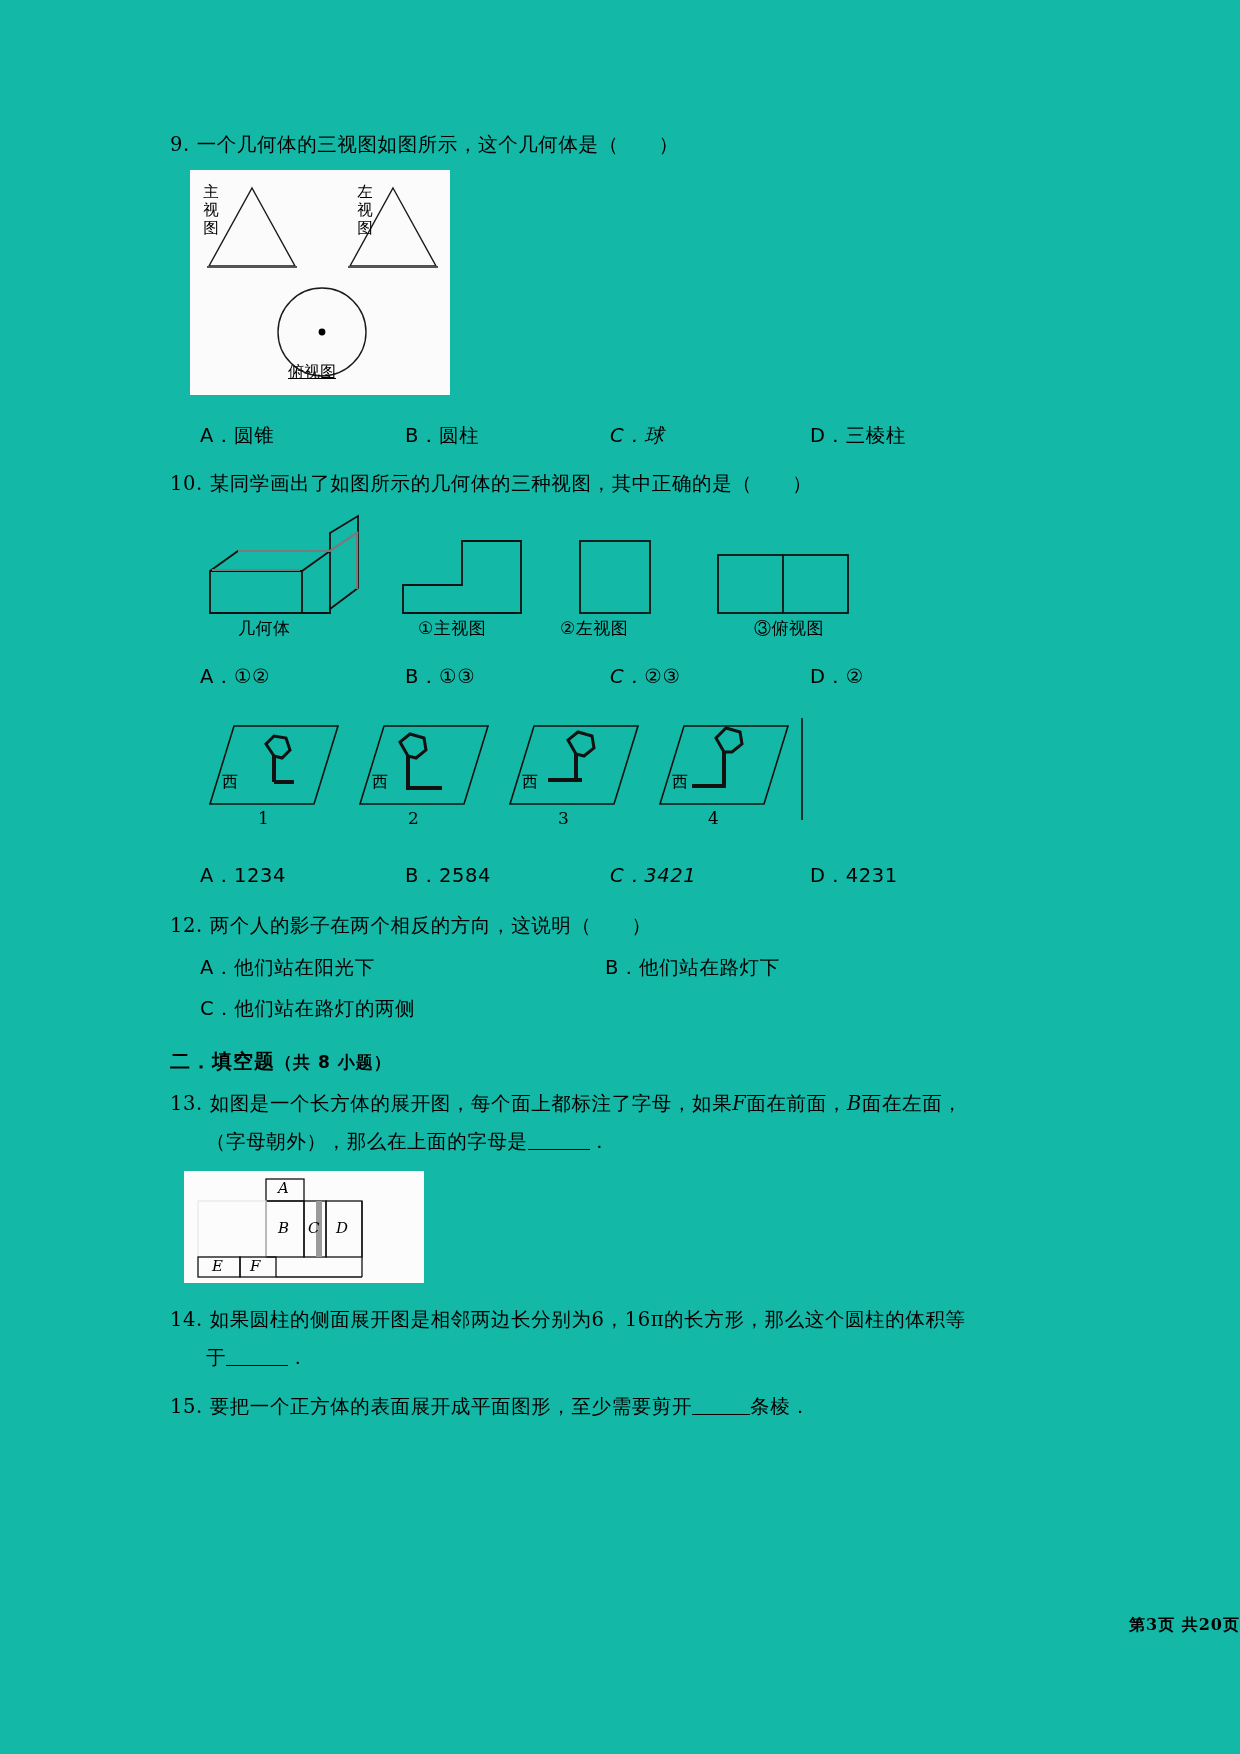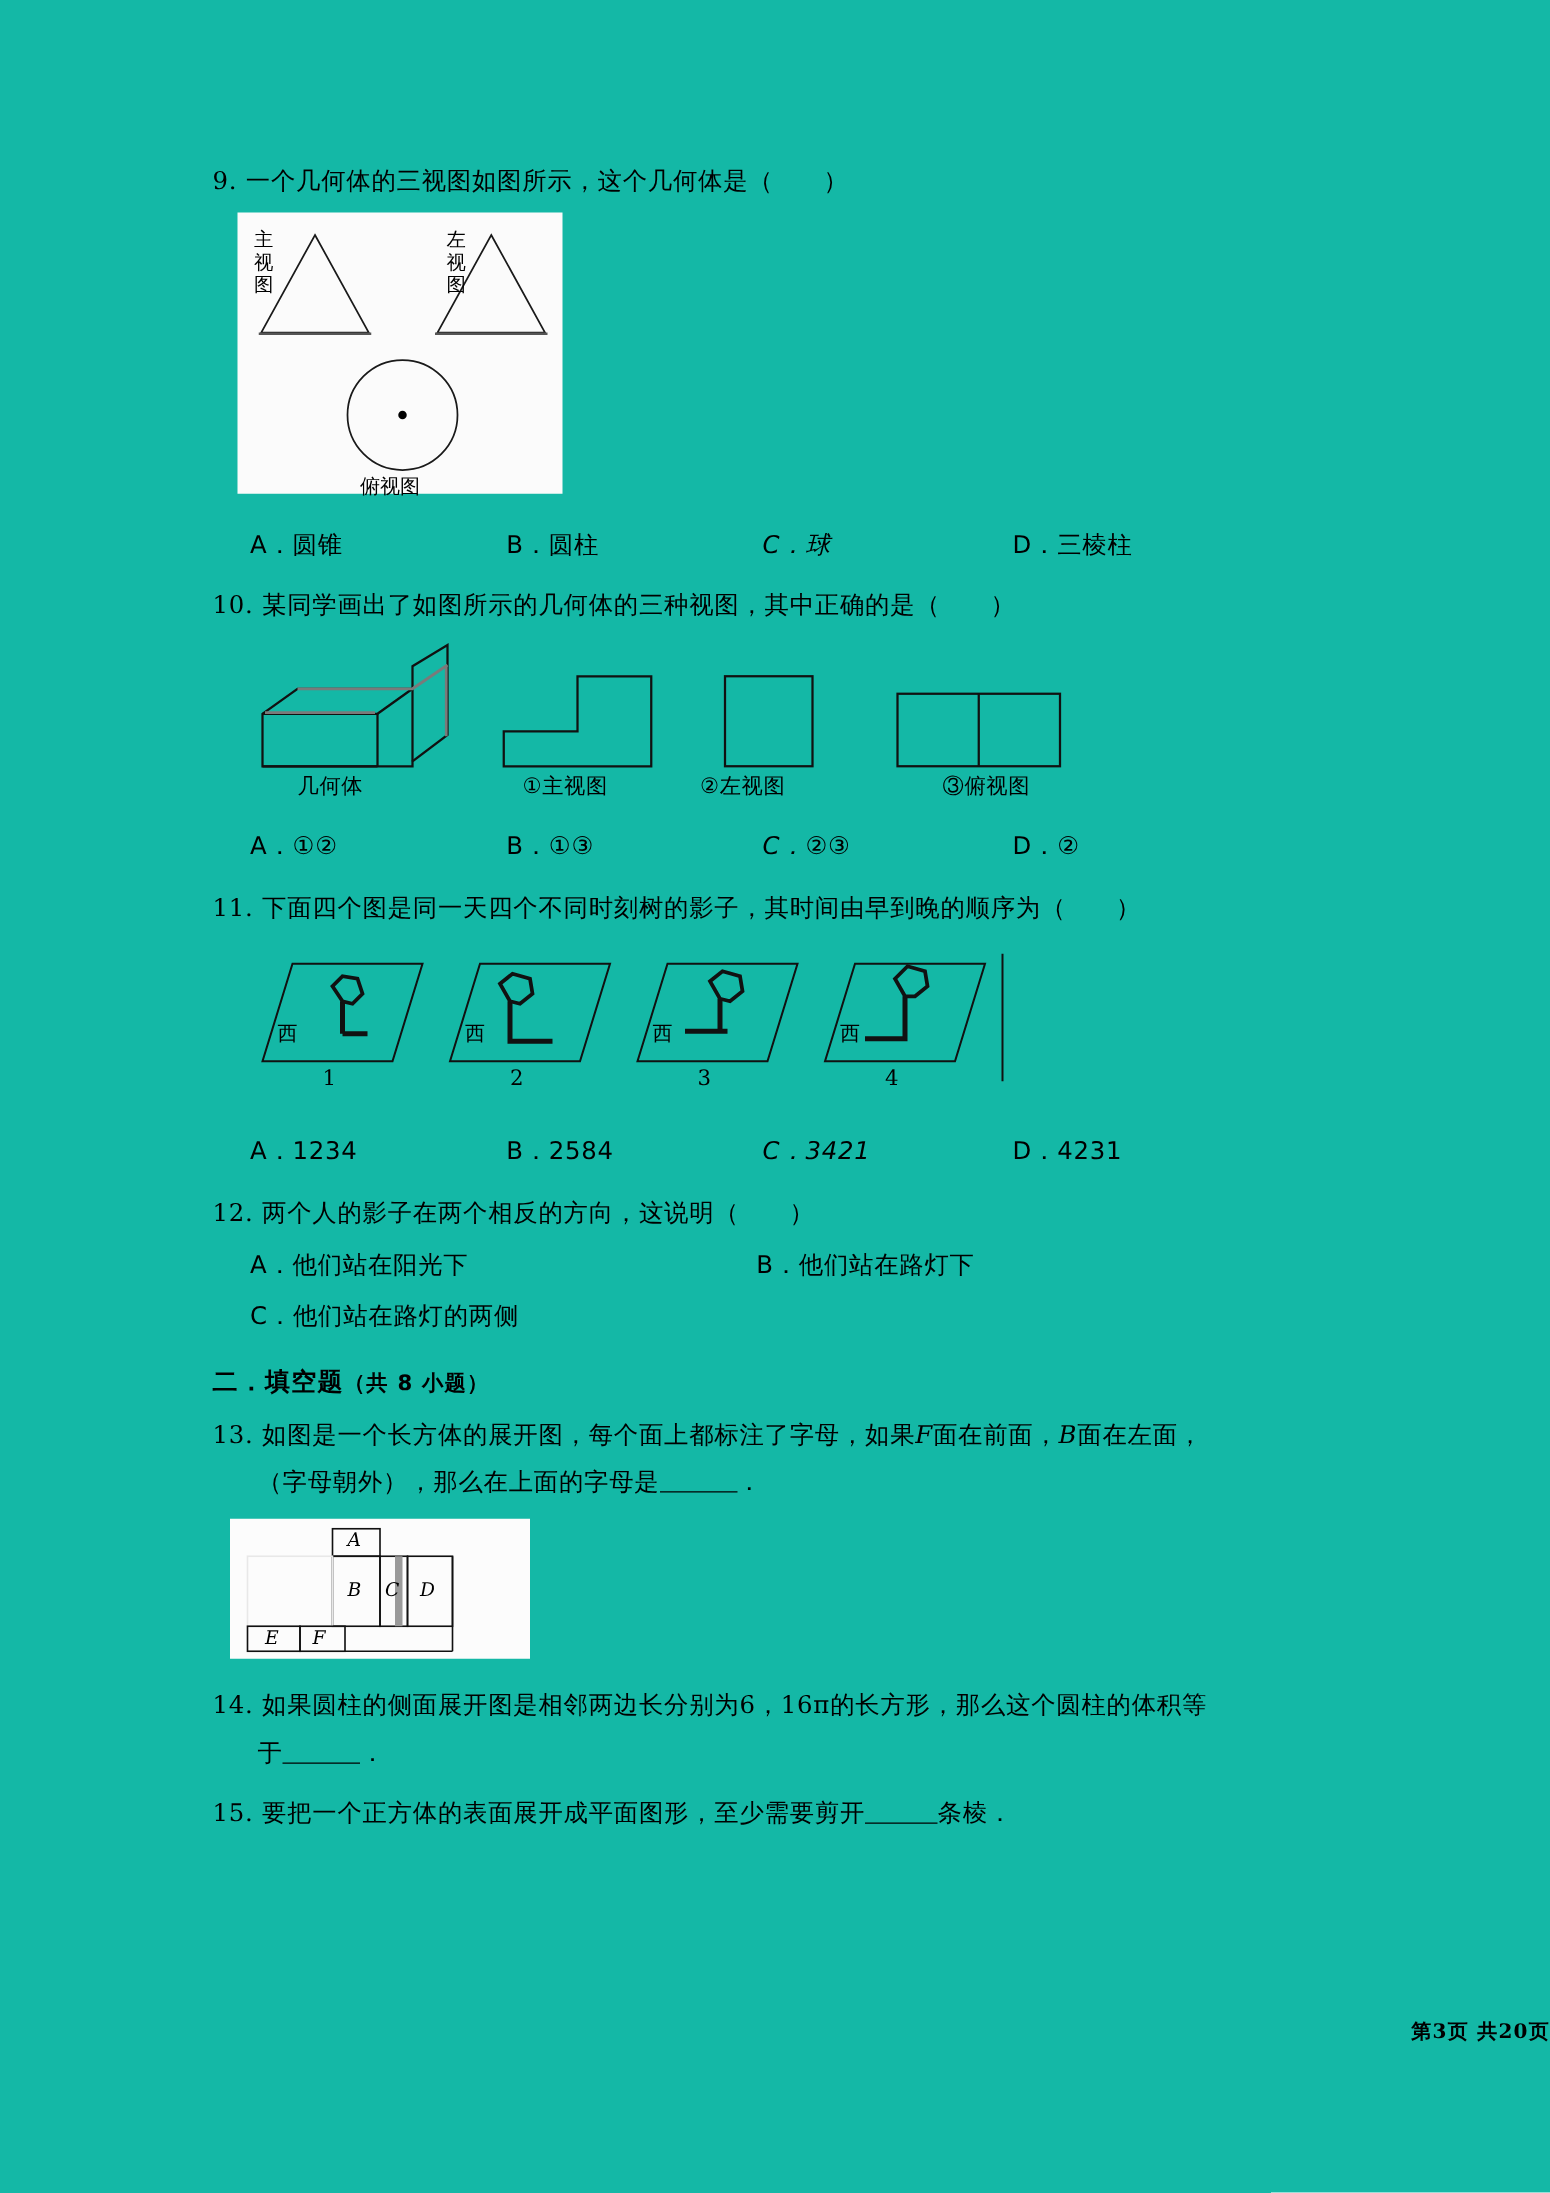--- a/index.html
+++ b/index.html
@@ -119,21 +119,21 @@
           <line x1="27" y1="101" x2="117" y2="101" stroke="#555" stroke-width="2"></line>
 
           <polygon points="213,22 256,100 170,100" fill="none" stroke="#1a1a1a" stroke-width="1.4"></polygon>
           <line x1="168" y1="101" x2="258" y2="101" stroke="#555" stroke-width="2"></line>
 
           <circle cx="142" cy="166" r="44" fill="none" stroke="#1a1a1a" stroke-width="1.4"></circle>
           <circle cx="142" cy="166" r="3.4" fill="#000"></circle>
         </svg>
         <div style="position:absolute;left:22px;top:18px;width:18px;font-size:15.5px;line-height:1.15;text-align:center;">主视图</div>
         <div style="position:absolute;left:176px;top:18px;width:18px;font-size:15.5px;line-height:1.15;text-align:center;">左视图</div>
-        <div style="position:absolute;left:108px;top:213px;font-size:16px;">俯视图</div>
+        <div style="position:absolute;left:108px;top:196px;font-size:16px;text-decoration:underline;">俯视图</div>
       </div>
 
       <div class="options opt-4" style="margin-top:16px;">
         <span class="opt">A．圆锥</span>
         <span class="opt">B．圆柱</span>
         <span class="opt">C．球</span>
         <span class="opt">D．三棱柱</span>
       </div>
     </div>
 
@@ -180,24 +180,20 @@
 
       <div class="options opt-4" style="margin-top:40px;">
         <span class="opt">A．①②</span>
         <span class="opt">B．①③</span>
         <span class="opt">C．②③</span>
         <span class="opt">D．②</span>
       </div>
     </div>
 
     <div class="block" style="margin-top:22px;">
-      <div class="q-line">
-        <span class="num">11</span><span class="num">.</span>
-        <span>下面四个图是同一天四个不同时刻树的影子，其时间由早到晚的顺序为（</span><span class="paren-gap"></span><span>）</span>
-      </div>
 
       <div class="fig" style="margin-left:20px;margin-top:14px;">
         <svg width="640" height="112" viewBox="0 0 640 112">
 
           <g stroke="#111" stroke-width="1.6" fill="none">
             <path d="M20,92 L44,14 L148,14 L124,92 Z"></path>
             <path d="M84,70 L84,44" stroke-width="4"></path>
             <path d="M84,44 L76,32 L84,24 L96,26 L100,38 L92,46 Z" stroke-width="3" fill="none"></path>
             <path d="M84,70 L104,70" stroke-width="4"></path>
           </g>

